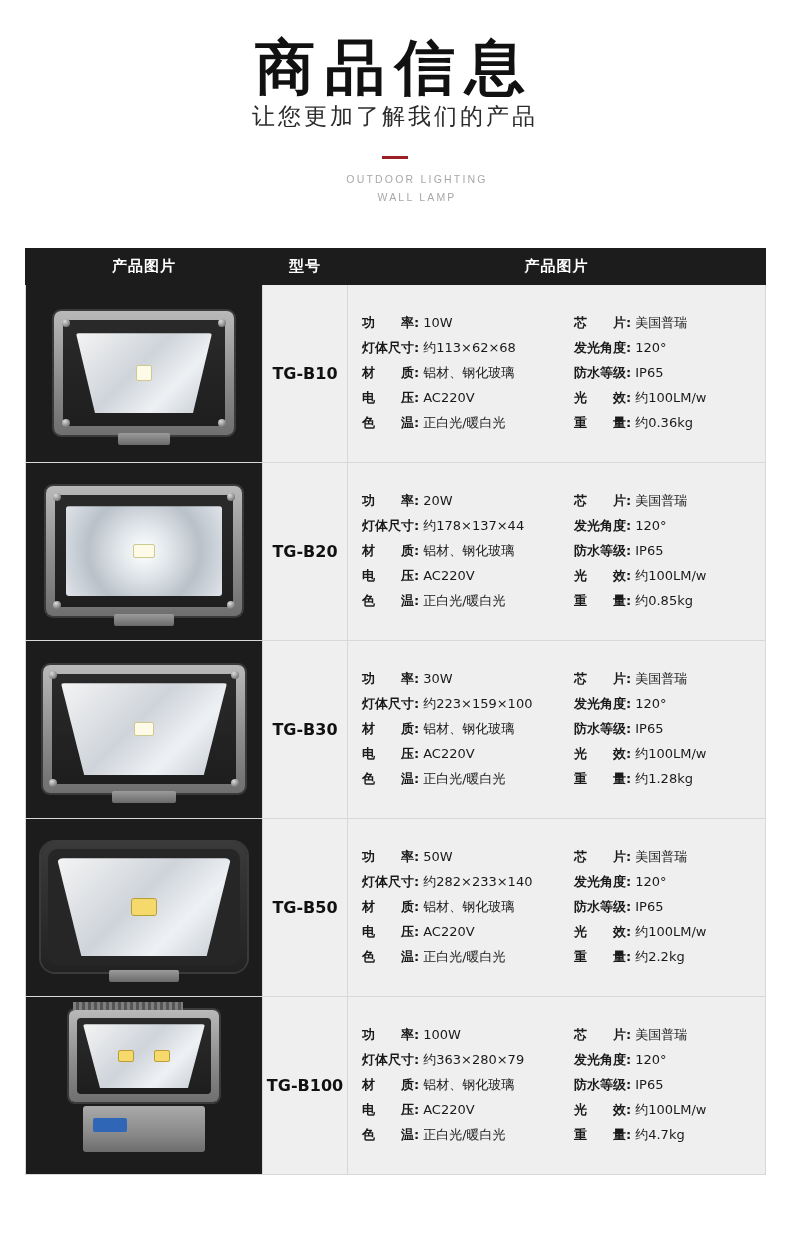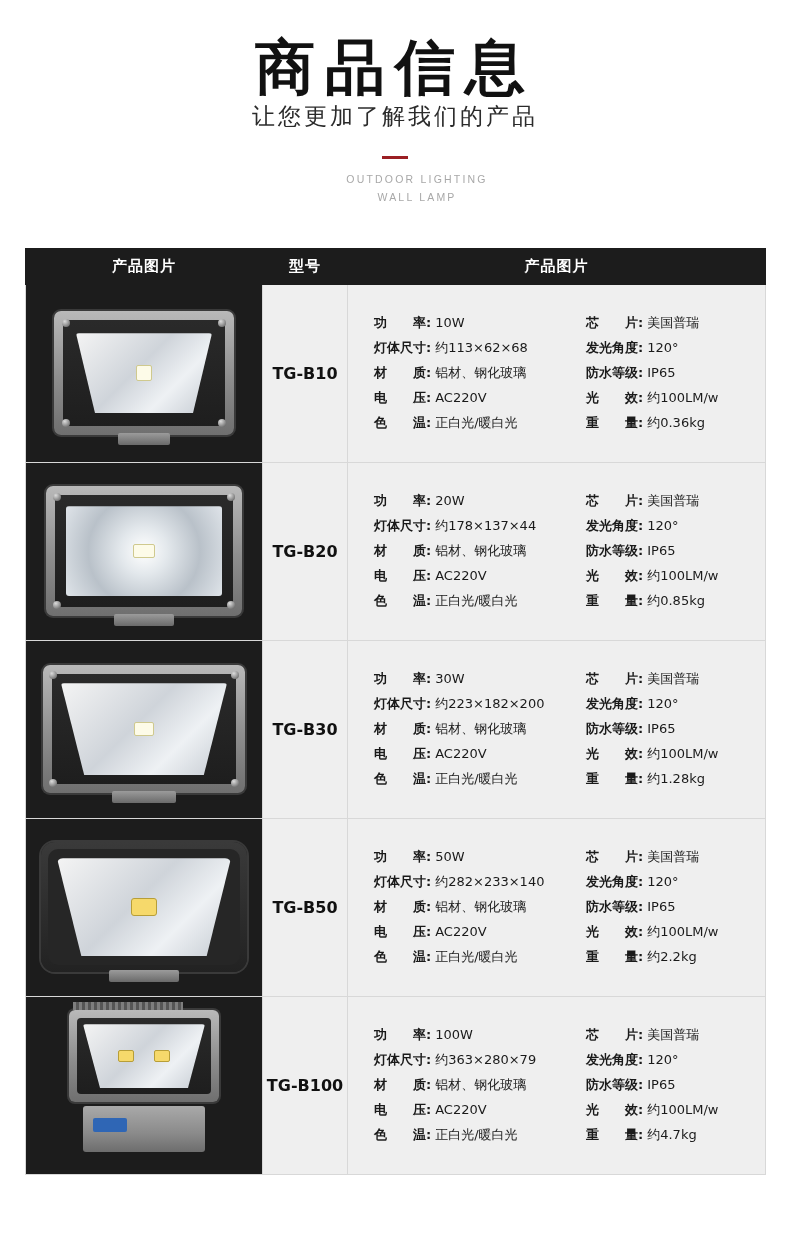--- a/index.html
+++ b/index.html
@@ -112,21 +112,20 @@
     font-family: "DejaVu Sans", "Liberation Sans", sans-serif;
   }
   .p-item {
     display: flex;
     align-items: baseline;
     white-space: nowrap;
   }
   .p-key {
     font-weight: bold;
     margin-right: 4px;
-    margin-left: 12px;
   }
   .p-val { font-weight: normal; }
 
   
   .lamp {
     width: 100%;
     height: 100%;
     position: relative;
     display: flex;
     align-items: center;
@@ -384,21 +383,21 @@
               <div class="p-item">
                   <span class="p-key">功　　率:</span>
                   <span class="p-val">30W</span>
                 </div>
               <div class="p-item">
                   <span class="p-key">芯　　片:</span>
                   <span class="p-val">美国普瑞</span>
                 </div>
               <div class="p-item">
                   <span class="p-key">灯体尺寸:</span>
-                  <span class="p-val">约223×182×200</span>
+                  <span class="p-val">约223×159×100</span>
                 </div>
               <div class="p-item">
                   <span class="p-key">发光角度:</span>
                   <span class="p-val">120°</span>
                 </div>
               <div class="p-item">
                   <span class="p-key">材　　质:</span>
                   <span class="p-val">铝材、钢化玻璃</span>
                 </div>
               <div class="p-item">

